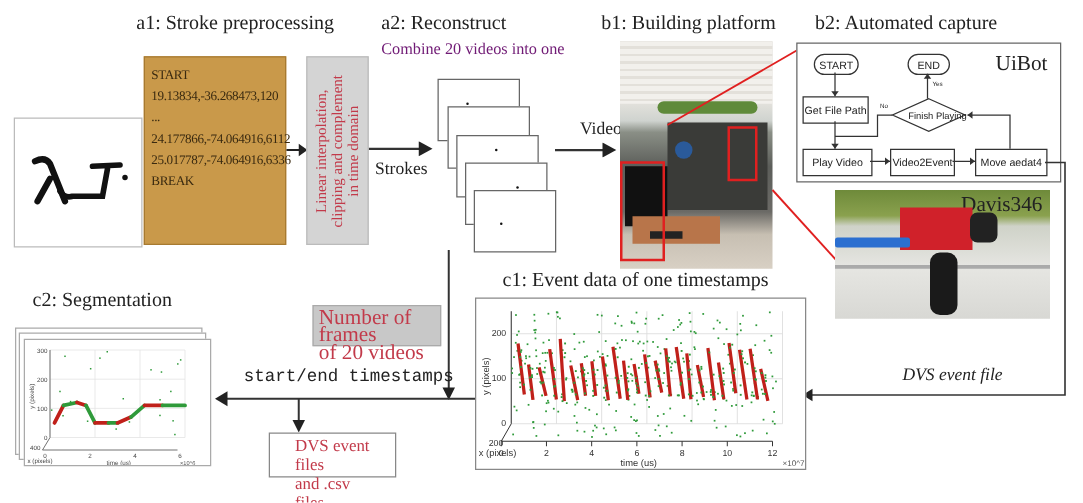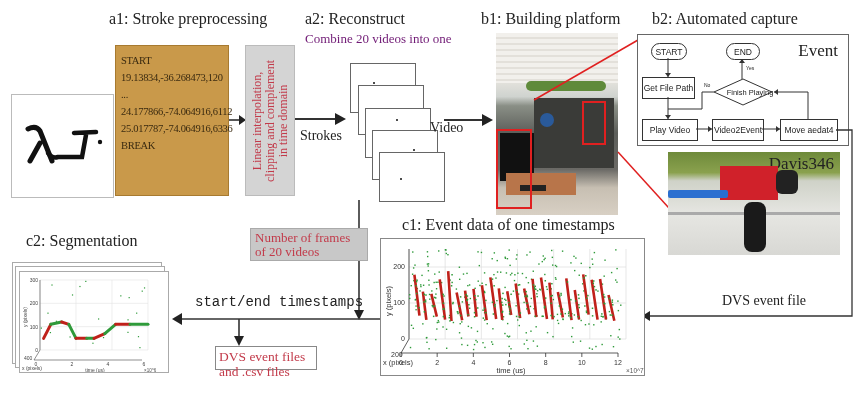--- a/index.html
+++ b/index.html
@@ -12,22 +12,22 @@
   .stroke-data{left:115px;top:45px;width:114px;height:151px;background:#c9994a;border:1px solid #a77a30;box-sizing:border-box;padding:6px 5px;font-size:10.5px;line-height:17px;color:#3a2a10;letter-spacing:-0.3px;}
   .interp{left:245px;top:45px;width:50px;height:151px;background:#d4d4d4;border:1px solid #bbb;box-sizing:border-box;}
   .interp-text{position:absolute;left:50%;top:50%;transform:translate(-50%,-50%) rotate(-90deg);width:145px;text-align:center;color:#c23a4a;font-size:12px;line-height:13px;}
   .frame{width:64px;height:48px;border:1px solid #666;background:#fff;}
   .frame .dot{position:absolute;width:2px;height:2px;background:#111;border-radius:1px;}
   .photo-b1{left:496px;top:33px;width:122px;height:182px;background:linear-gradient(180deg,#d9d6d0 0%,#e8e5df 25%,#cfd3cf 35%,#8a8f86 40%,#5c5e5a 55%,#6b6a66 75%,#c7bfb2 85%,#d8d0c4 100%);overflow:hidden;}
   .uibot{left:637px;top:34px;width:210px;height:110px;border:1px solid #666;background:#fff;}
   .fbox{position:absolute;border:1px solid #333;background:#fff;font-family:"Liberation Sans",sans-serif;font-size:8.5px;color:#222;display:flex;align-items:center;justify-content:center;white-space:nowrap;}
   .pill{border-radius:10px;}
   .photo-davis{left:668px;top:152px;width:172px;height:103px;background:linear-gradient(180deg,#6e8a3a 0%,#8aa14e 20%,#cfd2c8 28%,#e6e6e2 60%,#d8d8d4 100%);overflow:hidden;}
-  .nframes{left:250px;top:228px;width:118px;height:33px;background:#c8c8c8;border:1px solid #aaa;box-sizing:border-box;color:#c23a4a;font-size:13px;line-height:14px;padding:2px 4px;}
-  .dvsfiles{left:215px;top:346px;width:102px;height:24px;border:1px solid #888;background:#fff;box-sizing:border-box;color:#c23a4a;font-size:13.5px;line-height:15px;padding:2px 3px;}
+  .nframes{left:250px;top:244px;width:103px;height:33px;background:#c8c8c8;border:1px solid #aaa;box-sizing:border-box;color:#c23a4a;font-size:17px;line-height:14px;padding:2px 4px;}
+  .dvsfiles{left:215px;top:346px;width:102px;height:36px;border:1px solid #888;background:#fff;box-sizing:border-box;color:#c23a4a;font-size:13.5px;line-height:15px;padding:2px 20px;}
   .chart-c1{left:380px;top:238px;width:263px;height:136px;border:1px solid #888;background:#fff;}
   svg text{font-family:"Liberation Sans",sans-serif;}
 </style>
 </head>
 <body>
 
 <div class="abs title" style="left:109px;top:10px;">a1: Stroke preprocessing</div>
 <div class="abs title" style="left:305px;top:10px;">a2: Reconstruct</div>
 <div class="abs sub" style="left:305px;top:31px;">Combine 20 videos into one</div>
 <div class="abs title" style="left:481px;top:10px;">b1: Building platform</div>
@@ -84,41 +84,41 @@
     <span class="dot" style="left:40px;top:18px;"></span>
   </div>
 <div class="abs frame" style="left:379px;top:152px;">
     <span class="dot" style="left:20px;top:25px;"></span>
   </div>
 
 <svg class="abs" style="left:444px;top:114px;" width="50" height="12">
   <line x1="0" y1="6" x2="42" y2="6" stroke="#333" stroke-width="1.8"></line>
   <polygon points="38,0 49,6 38,12" fill="#222"></polygon>
 </svg>
-<div class="abs lbl" style="left:430px;top:96px;margin-top:24px;">Video</div>
+<div class="abs lbl" style="left:464px;top:96px;">Video</div>
 
 <div class="abs photo-b1">
   <div class="abs" style="left:0;top:0;width:122px;height:50px;background:repeating-linear-gradient(180deg,#f2f0ec 0 4px,#e3e0da 4px 6px);"></div>
   <div class="abs" style="left:30px;top:48px;width:80px;height:10px;background:#5f8a3a;border-radius:5px;"></div>
   <div class="abs" style="left:38px;top:65px;width:80px;height:70px;background:#3a3b38;"></div>
   <div class="abs" style="left:44px;top:80px;width:14px;height:14px;background:#2a5a9a;border-radius:7px;"></div>
   <div class="abs" style="left:4px;top:100px;width:34px;height:48px;background:#111;"></div>
   <div class="abs" style="left:10px;top:140px;width:70px;height:22px;background:#b8754a;"></div>
   <div class="abs" style="left:24px;top:152px;width:26px;height:6px;background:#222;"></div>
   <div class="abs" style="left:0px;top:96px;width:36px;height:80px;border:2px solid #e02020;box-sizing:border-box;"></div>
   <div class="abs" style="left:86px;top:68px;width:24px;height:44px;border:2px solid #e02020;box-sizing:border-box;"></div>
 </div>
 
 <svg class="abs" style="left:530px;top:30px;" width="160" height="230">
   <line x1="4" y1="70" x2="108" y2="10" stroke="#e02020" stroke-width="1.5"></line>
   <line x1="88" y1="122" x2="148" y2="188" stroke="#e02020" stroke-width="1.5"></line>
 </svg>
 
 <div class="abs uibot">
-  <div class="abs" style="right:10px;top:6px;font-size:17px;">Event</div>
+  <div class="abs" style="right:10px;top:6px;font-size:17px;">UiBot</div>
   <div class="fbox pill" style="left:13px;top:8px;width:34px;height:15px;">START</div>
   <div class="fbox pill" style="left:88px;top:8px;width:32px;height:15px;">END</div>
   <div class="fbox" style="left:4px;top:42px;width:51px;height:20px;">Get File Path</div>
   <div class="fbox" style="left:4px;top:84px;width:54px;height:20px;">Play Video</div>
   <div class="fbox" style="left:74px;top:84px;width:50px;height:20px;text-align:center;">Video2Event</div>
   <div class="fbox" style="left:142px;top:84px;width:56px;height:20px;">Move aedat4</div>
   <svg class="abs" style="left:0;top:0;" width="210" height="110">
     <polygon points="105,44 134,57 105,70 76,57" fill="#fff" stroke="#333" stroke-width="1"></polygon>
     <line x1="30" y1="23" x2="30" y2="42" stroke="#333"></line>
       <polygon points="27,38 30,42 33,38" fill="#333"></polygon>
@@ -136,21 +136,21 @@
   </svg>
   <div class="fbox" style="left:84px;top:50px;width:56px;height:14px;border:none;background:transparent;font-size:7.5px;">Finish Playing</div>
   <div class="abs" style="left:108px;top:30px;font-size:5px;font-family:'Liberation Sans',sans-serif;">Yes</div>
   <div class="abs" style="left:66px;top:47px;font-size:5px;font-family:'Liberation Sans',sans-serif;">No</div>
 </div>
 
 <svg class="abs" style="left:374px;top:125px;" width="492" height="200">
   <polyline points="462,5 478,5 478,191 272,191" fill="none" stroke="#333" stroke-width="1.3"></polyline>
   <polygon points="276,186 268,191 276,196" fill="#222"></polygon>
 </svg>
-<div class="abs lbl" style="left:722px;top:293px;">DVS event file</div>
+<div class="abs lbl" style="left:722px;top:293px;font-style:italic;">DVS event file</div>
 
 <div class="abs photo-davis">
   <div class="abs" style="right:6px;top:2px;font-size:17px;color:#222;">Davis346</div>
   <div class="abs" style="left:0;top:60px;width:172px;height:3px;background:#aaa;"></div>
   <div class="abs" style="left:52px;top:14px;width:58px;height:34px;background:#d0212a;"></div>
   <div class="abs" style="left:108px;top:18px;width:22px;height:24px;background:#222;border-radius:6px;"></div>
   <div class="abs" style="left:0px;top:38px;width:60px;height:8px;background:#2b6fd0;border-radius:2px;"></div>
   <div class="abs" style="left:76px;top:50px;width:22px;height:50px;background:#1a1a1a;border-radius:8px;"></div>
 </div>
 

